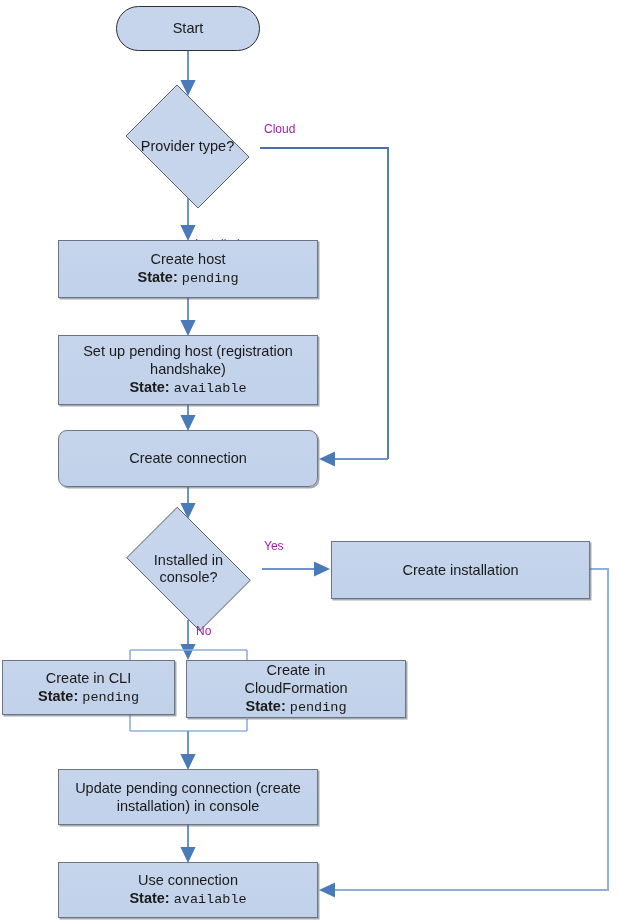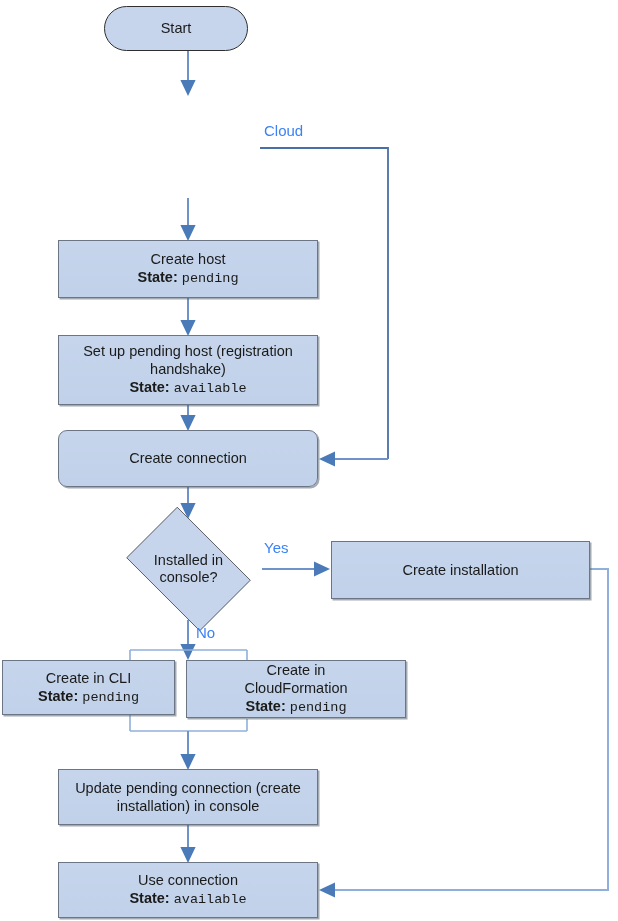--- a/index.html
+++ b/index.html
@@ -65,22 +65,22 @@
     text-align:center;
     font-size:14.5px; line-height:1.2; color:#1a1a1a;
   }
 
   .state-key{ font-weight:bold; }
   .mono{ font-family:"Liberation Mono", monospace; font-size:13.5px; }
 
   
   .edge-label{
     position:absolute;
-    font-size:15px;
-    color:#3b82f6;
+    font-size:12px;
+    color:#a21caf;
     white-space:nowrap;
     background:transparent;
   }
 </style>
 </head>
 <body>
 
 <div id="canvas">
 
   <svg id="edges" viewBox="0 0 618 921" width="618" height="921" xmlns="http://www.w3.org/2000/svg">
@@ -129,24 +129,28 @@
       <path d="M247,719 L247,731"></path>
     </g>
 
     <g stroke="#6f93c9" stroke-width="2" fill="none">
       <path d="M188,731 L188,762" marker-end="url(#ah)"></path>
 
       <path d="M188,825 L188,855" marker-end="url(#ah)"></path>
     </g>
   </svg>
 
-  <div class="node term" style="left:104px; top:6px; width:144px; height:45px;">
+  <div class="node term" style="left:116px; top:6px; width:144px; height:45px;">
     <span class="txt">Start</span>
   </div>
 
+  <div class="decision" style="left:115px; top:95px; width:145px; height:103px;">
+    <div class="dia" style="transform:rotate(45deg) scale(.707,.707);"></div>
+    <div class="dlabel">Provider type?</div>
+  </div>
 
   <div class="edge-label" style="left:264px; top:122px;">Cloud</div>
   <div class="edge-label" style="left:195px; top:205px;margin-top:32px;">Installed</div>
 
   <div class="node proc" style="left:58px; top:240px; width:260px; height:58px;">
     <div class="txt">
       <div>Create host</div>
       <div>
         <span class="state-key">State:</span>
         <span class="mono">pending</span>

